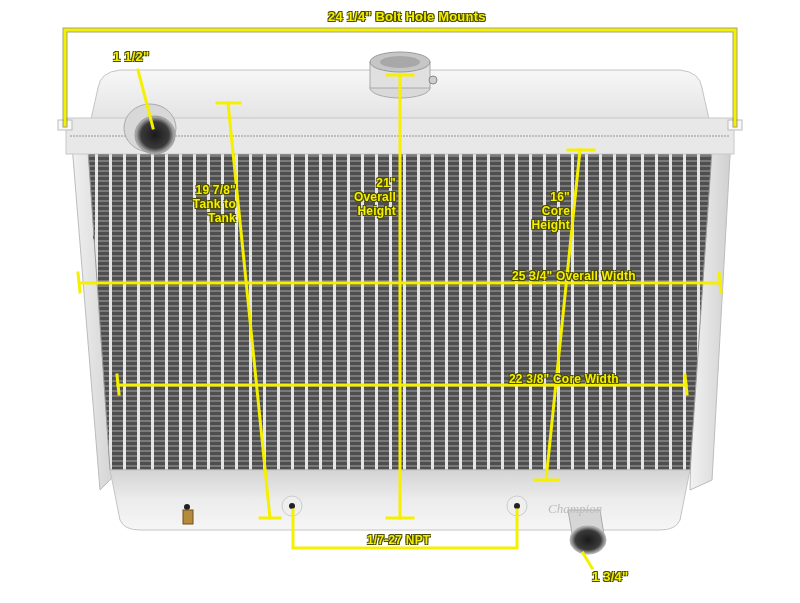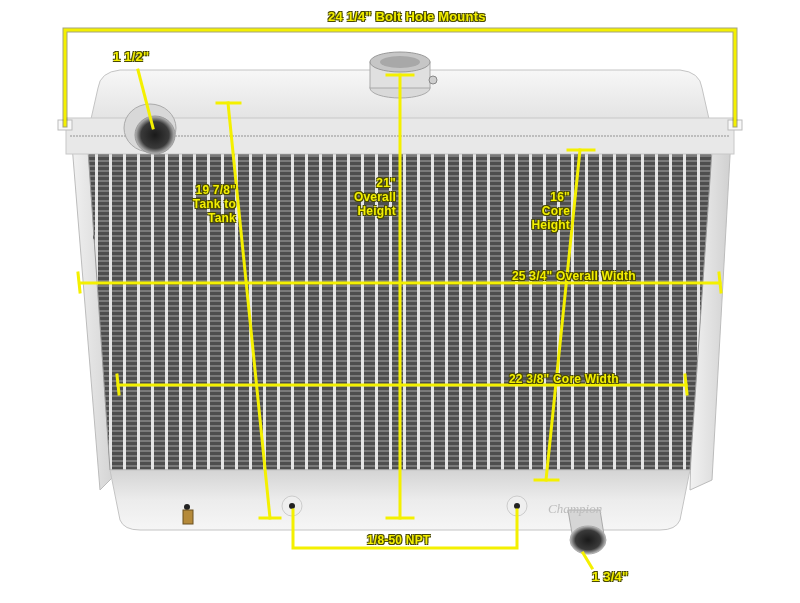--- a/index.html
+++ b/index.html
@@ -133,15 +133,15 @@
 Tank to
 Tank</div>
   <div class="lbl right" style="left:330px; top:176px; width:66px;">21"
 Overall
 Height</div>
   <div class="lbl right" style="left:500px; top:190px; width:70px;">16"
 Core
 Height</div>
   <div class="lbl" style="left:512px; top:269px;">25 3/4" Overall Width</div>
   <div class="lbl" style="left:509px; top:372px;">22 3/8" Core Width</div>
-  <div class="lbl" style="left:367px; top:533px;">1/8-50 NPT</div>
+  <div class="lbl" style="left:367px; top:533px;">1/7-27 NPT</div>
   <div class="lbl" style="left:592px; top:570px; font-size:13px;">1 3/4"</div>
 </div>
 
 </body></html>

